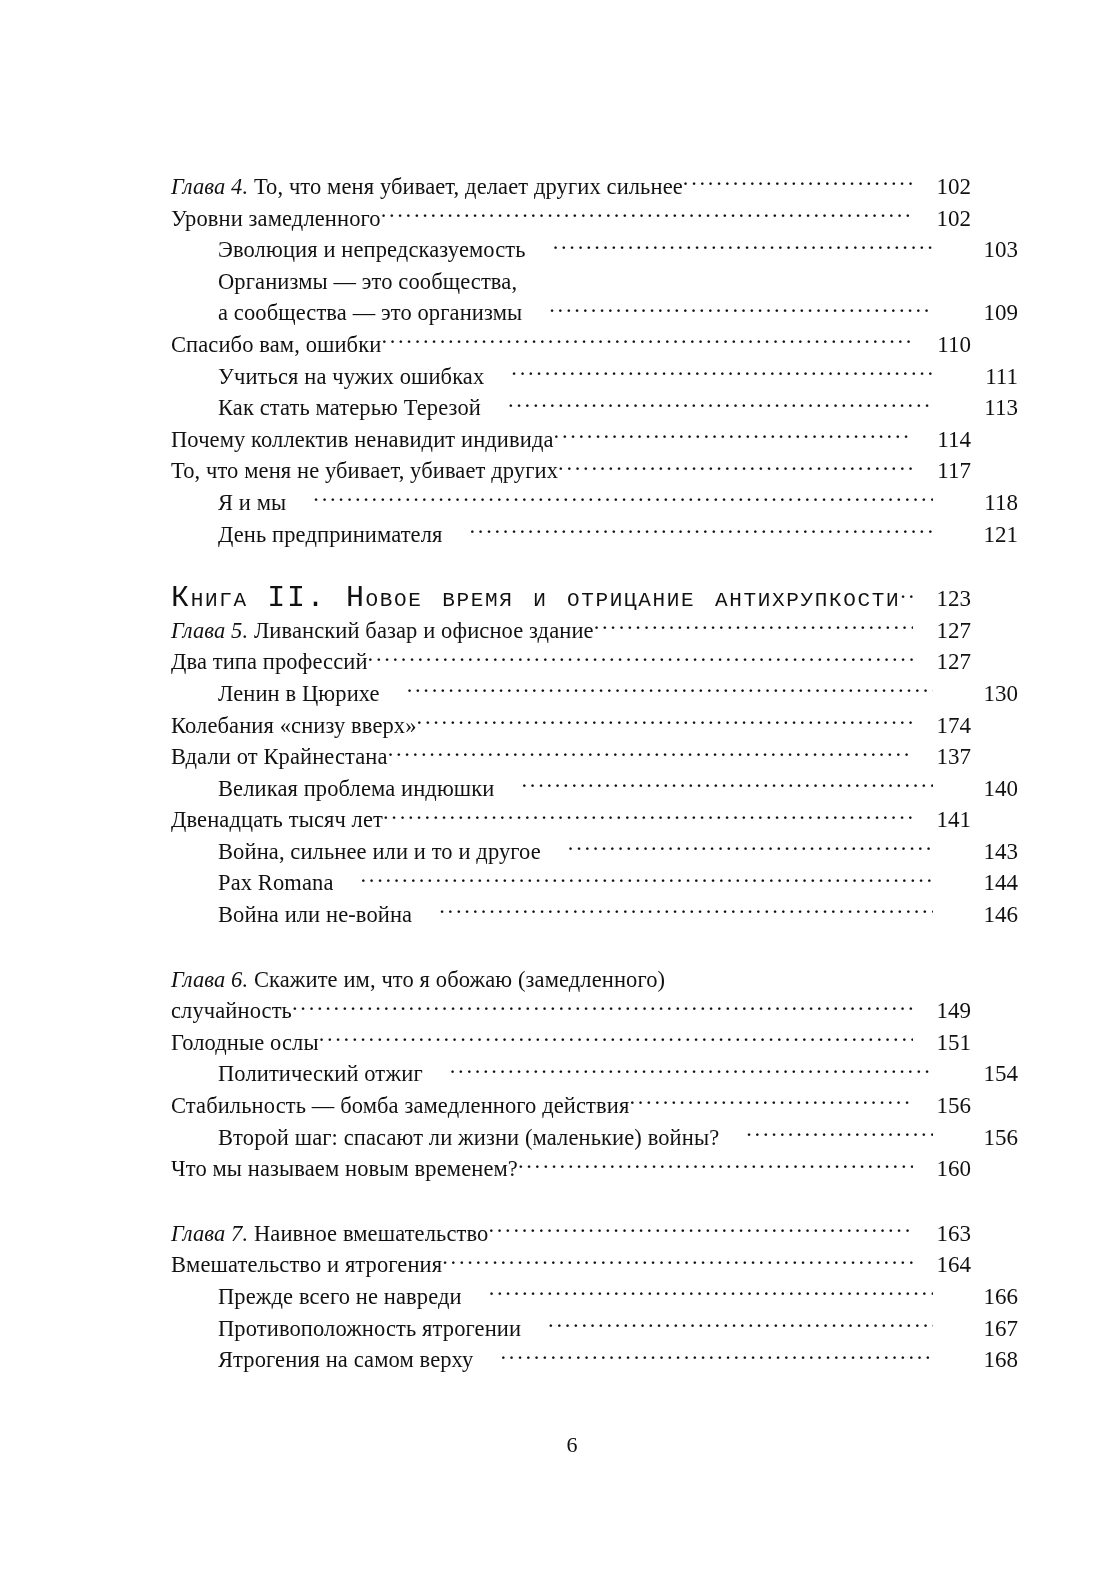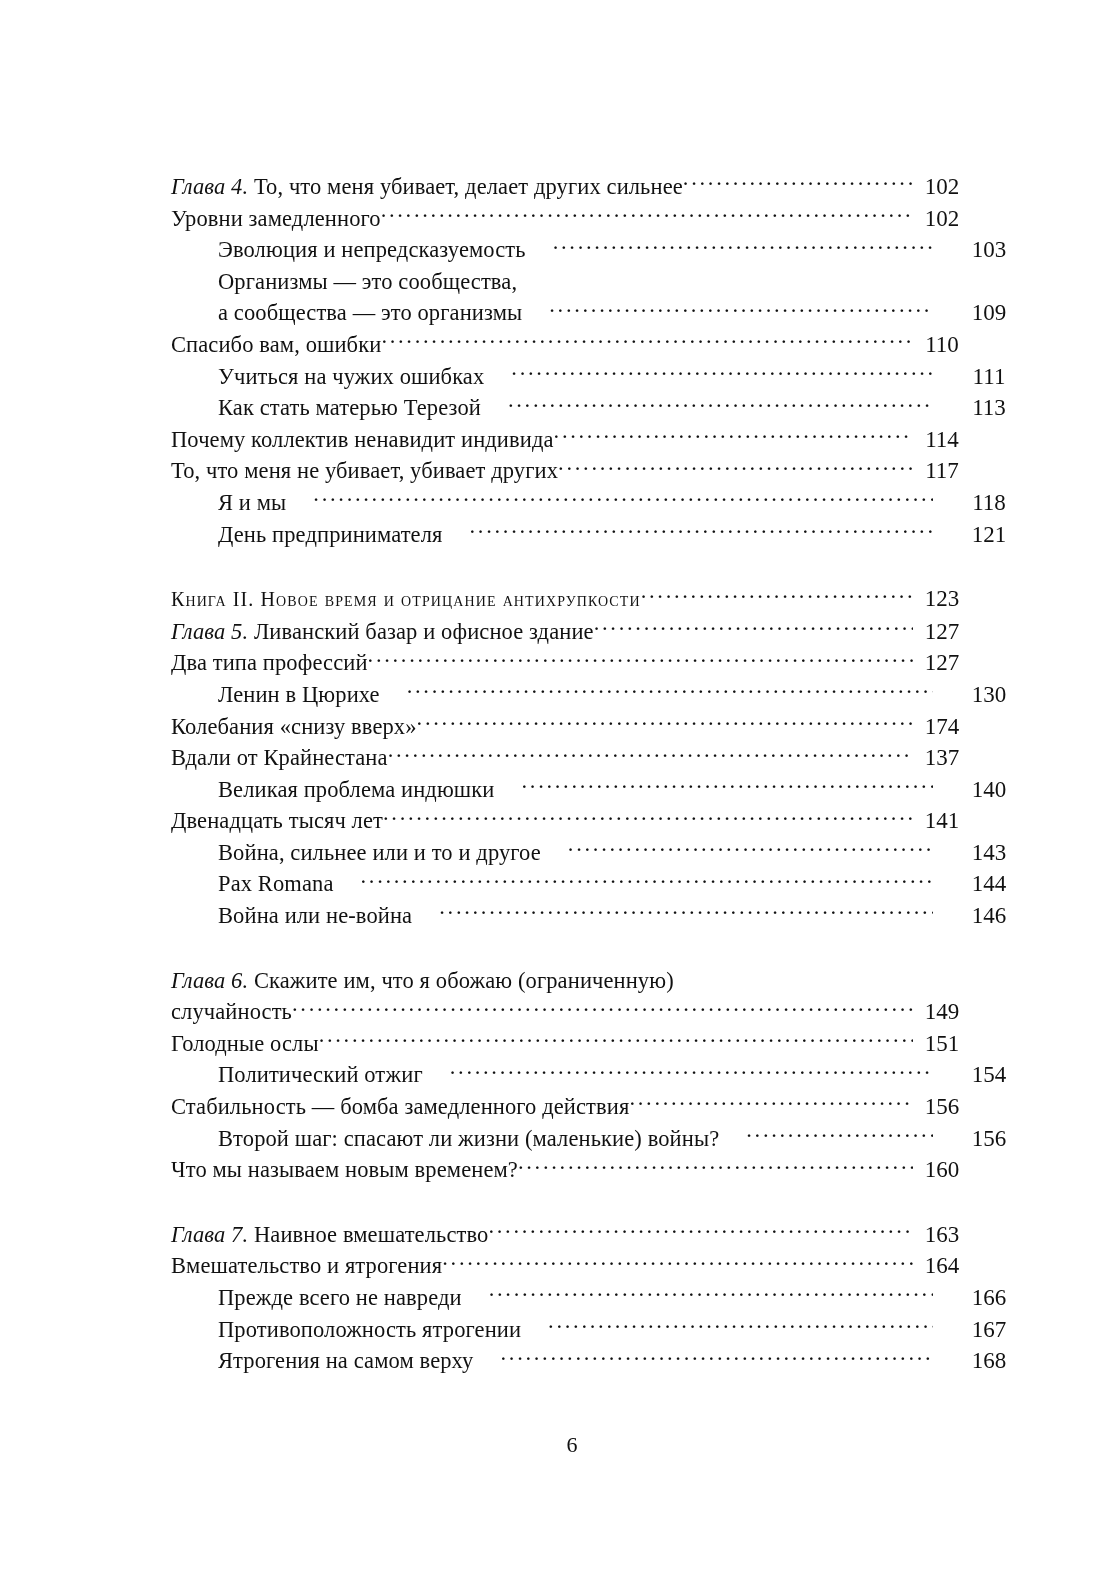--- a/index.html
+++ b/index.html
@@ -51,21 +51,22 @@
     letter-spacing: 0.005em;
   }
 
   .title .chap {
     font-style: italic;
   }
 
   .toc-line.bookhead .title {
     font-variant: small-caps;
     letter-spacing: 0.055em;
-    font-size: 20px;
+    font-size: 30px;
+    font-family: Liberation Mono, monospace;
   }
 
   .leader {
     flex: 1 1 auto;
     overflow: hidden;
     margin: 0 0px;
     position: relative;
     height: 1em;
   }
   .leader::before {
@@ -76,21 +77,21 @@
     color: #111111;
     position: absolute;
     left: 0;
     bottom: 0;
     white-space: nowrap;
   }
 
   .pageno {
     flex: 0 0 auto;
     width: 58px;
-    text-align: center;
+    text-align: right;
     font-size: 23px;
   }
 
   .gap {
     height: 33px;
   }
 
   .wrapline {
     
   }
@@ -222,21 +223,21 @@
         <span class="leader"></span>
         <span class="pageno">144</span>
       </div>
       <div class="toc-line lvl1">
         <span class="title"><span>Война или не-война</span></span>
         <span class="leader"></span>
         <span class="pageno">146</span>
       </div>
       <div class="gap"></div>
       <div class="toc-line nodots wrapline">
-        <span class="title"><span class="chap">Глава 6.</span><span> Скажите им, что я обожаю (ограниченную)</span></span>
+        <span class="title"><span class="chap">Глава 6.</span><span> Скажите им, что я обожаю (замедленного)</span></span>
         <span class="pageno"></span>
       </div>
       <div class="toc-line">
         <span class="title"><span>случайность</span></span>
         <span class="leader"></span>
         <span class="pageno">149</span>
       </div>
       <div class="toc-line">
         <span class="title"><span>Голодные ослы</span></span>
         <span class="leader"></span>

